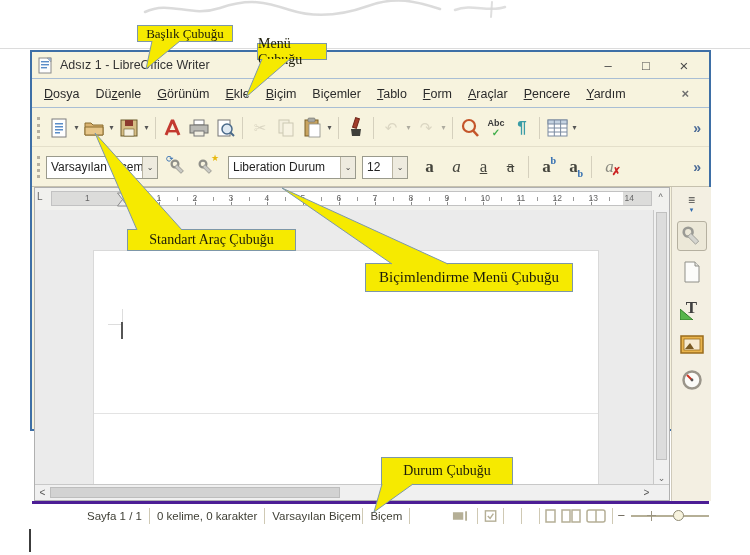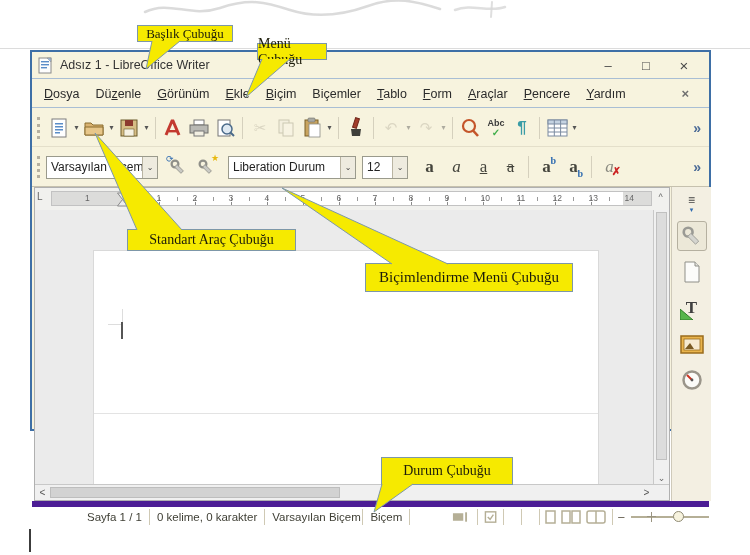--- a/index.html
+++ b/index.html
@@ -105,21 +105,21 @@
              background:#f3efe2; border-left:1px solid #cfcaba; display:flex; flex-direction:column; align-items:center; }
   .sb-settings { margin-top:8px; font-size:12px; color:#444; line-height:10px; text-align:center; }
   .sb-settings .dd { font-size:7px; color:#2f6bb0; display:block; }
   .sb-tab { width:30px; height:30px; margin-top:6px; display:flex; align-items:center; justify-content:center; position:relative; }
   .sb-tab.sel { border:1px solid #b5b0a0; background:#ece8d8; border-radius:3px; }
   .styles-t { font-family:"Liberation Serif", serif; font-weight:bold; font-size:17px; color:#3f3f3f; }
   .styles-tri { position:absolute; left:3px; bottom:3px; }
 
   
   .statusbar { position:absolute; left:0; top:449px; width:677px; height:26px;
-               border-top:6px solid #4c1d95; display:flex; align-items:center;
+               border-top:3px solid #4c1d95; display:flex; align-items:center;
                font-size:11.5px; color:#3f3f35;padding-left:48px; }
   .sb-sep { width:1px; height:16px; background:#cfc9b4; }
   .sb-field { padding:0 7px; white-space:nowrap; }
   .sb-field.trunc { max-width:104px; overflow:hidden; }
   .view-icons { display:flex; gap:5px; align-items:center; margin:0 6px; }
   .zoomctl { display:flex; align-items:center; margin-left:4px; }
   .zoomctl .minus { color:#6b6557; font-size:13px; margin-right:6px; }
   .z-track { position:relative; width:78px; height:2px; background:#b5af96; }
   .z-tick { position:absolute; left:20px; top:-4px; width:1px; height:10px; background:#9a9480; }
   .z-tick:before { content:""; position:absolute; left:-4px; top:4px; width:9px; height:1px; background:#9a9480; }

